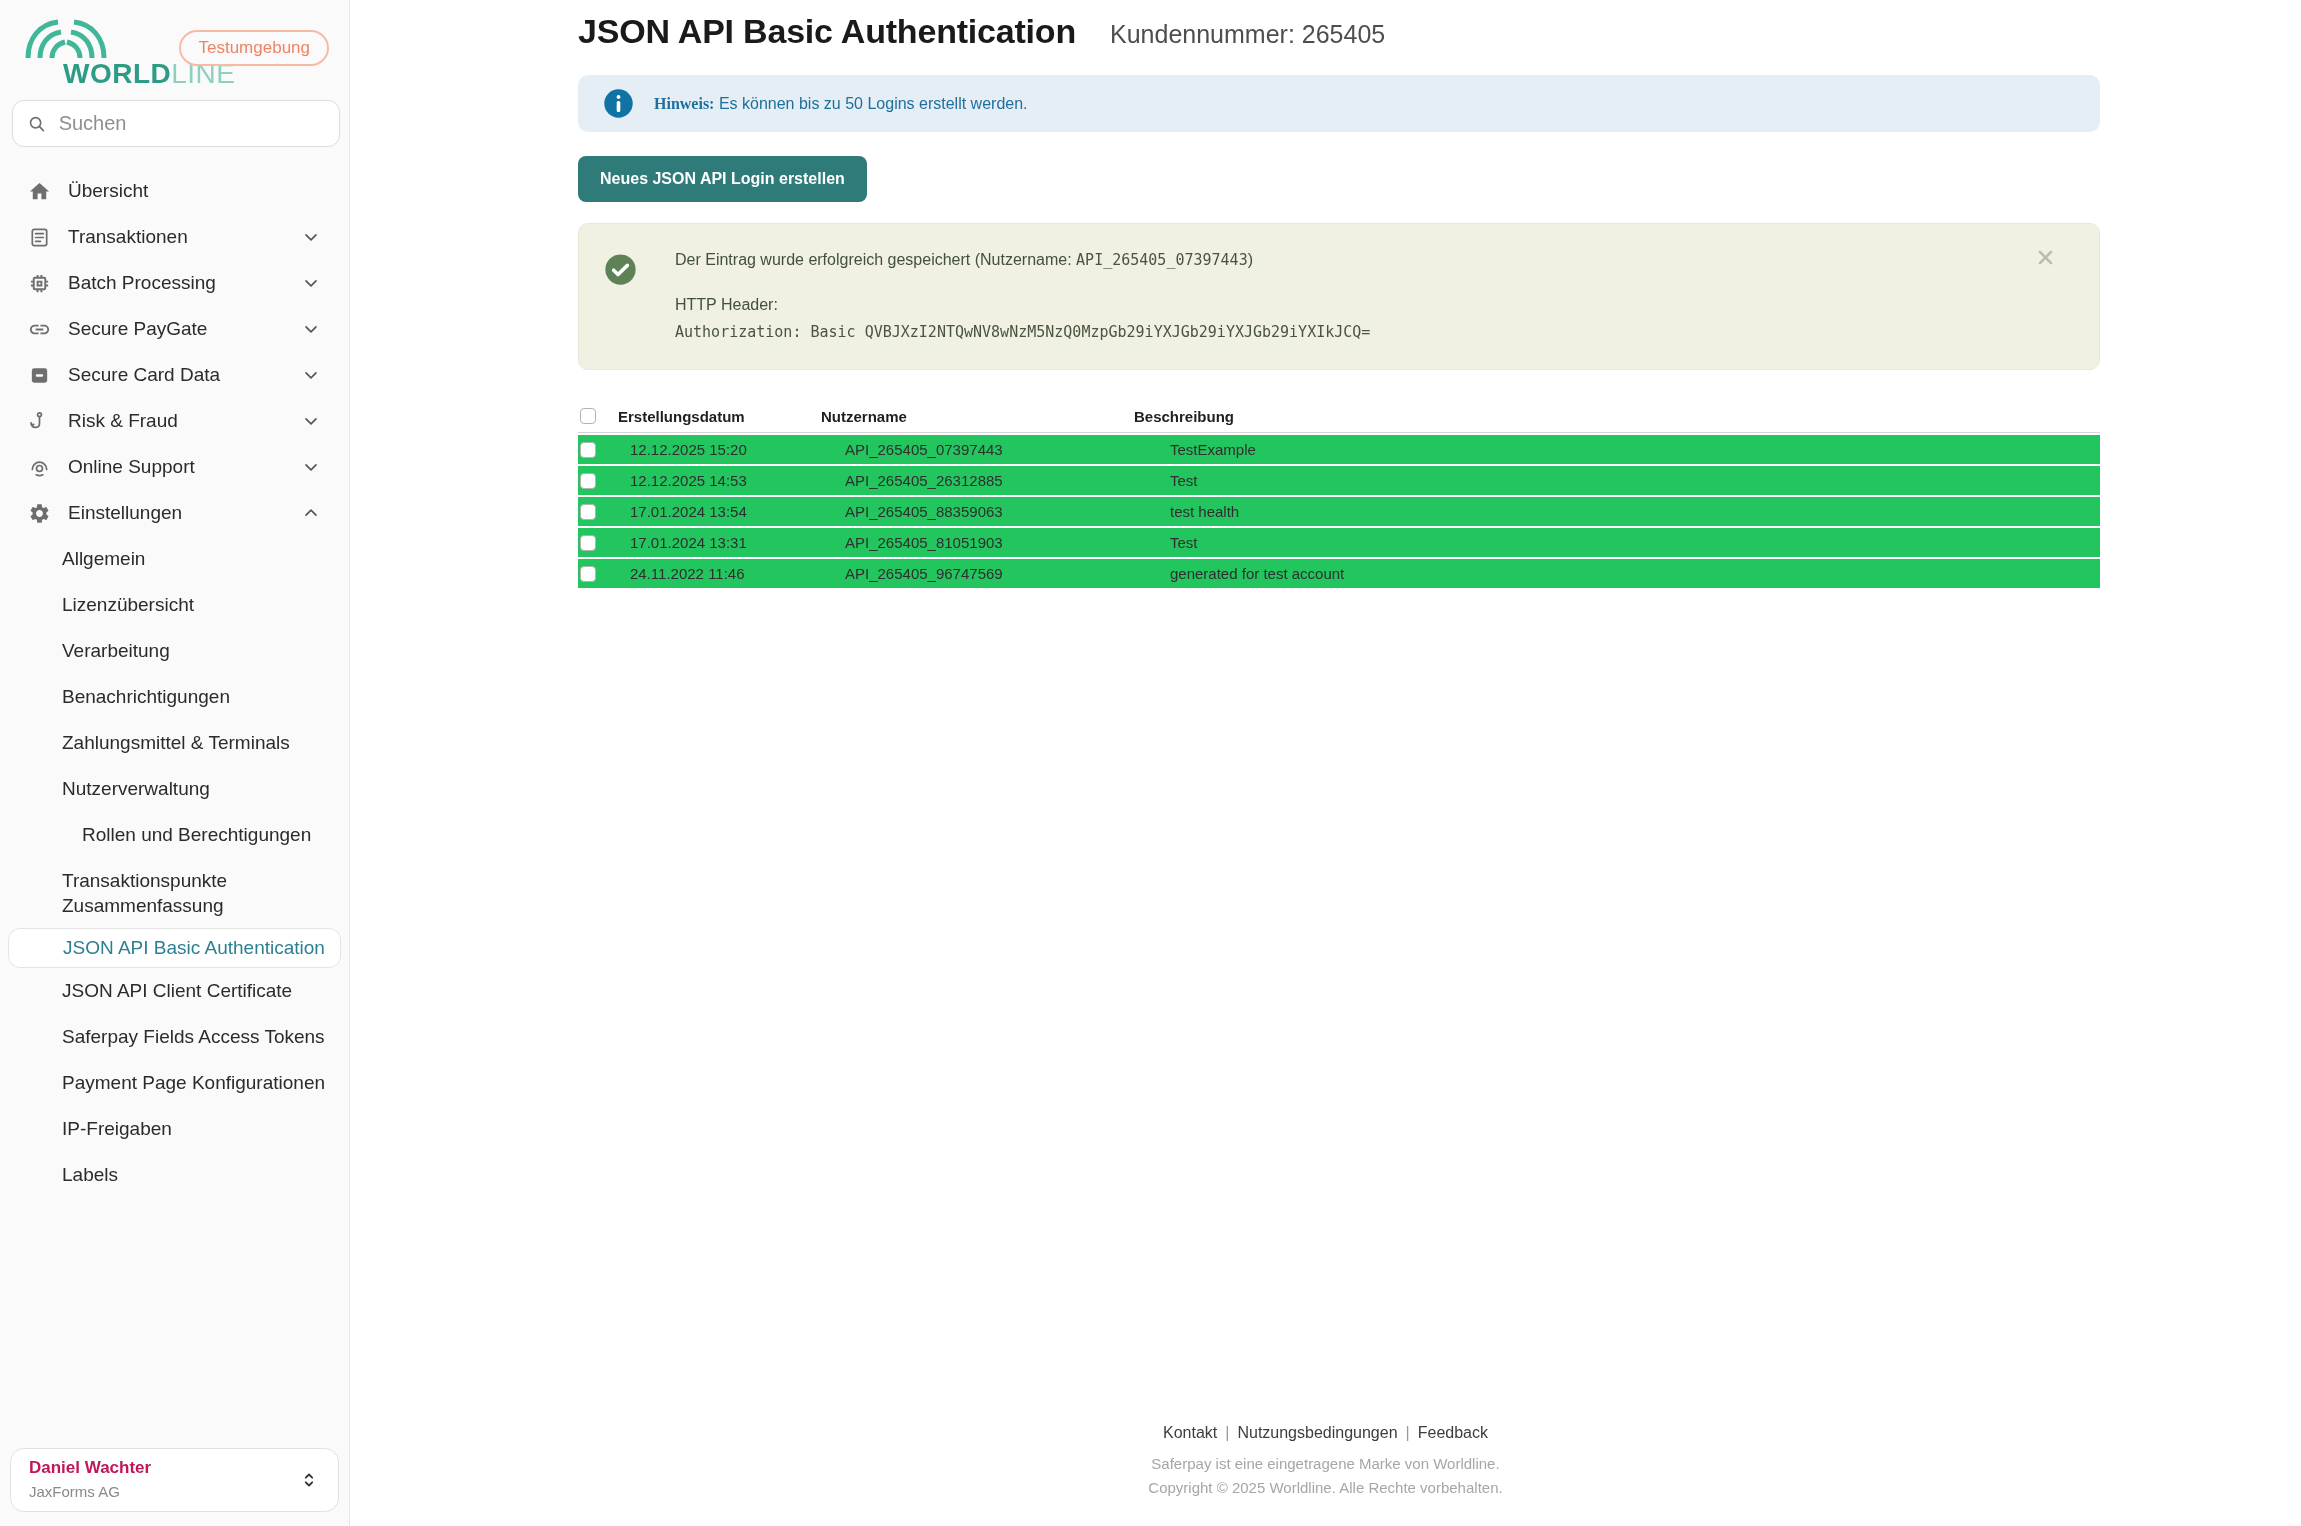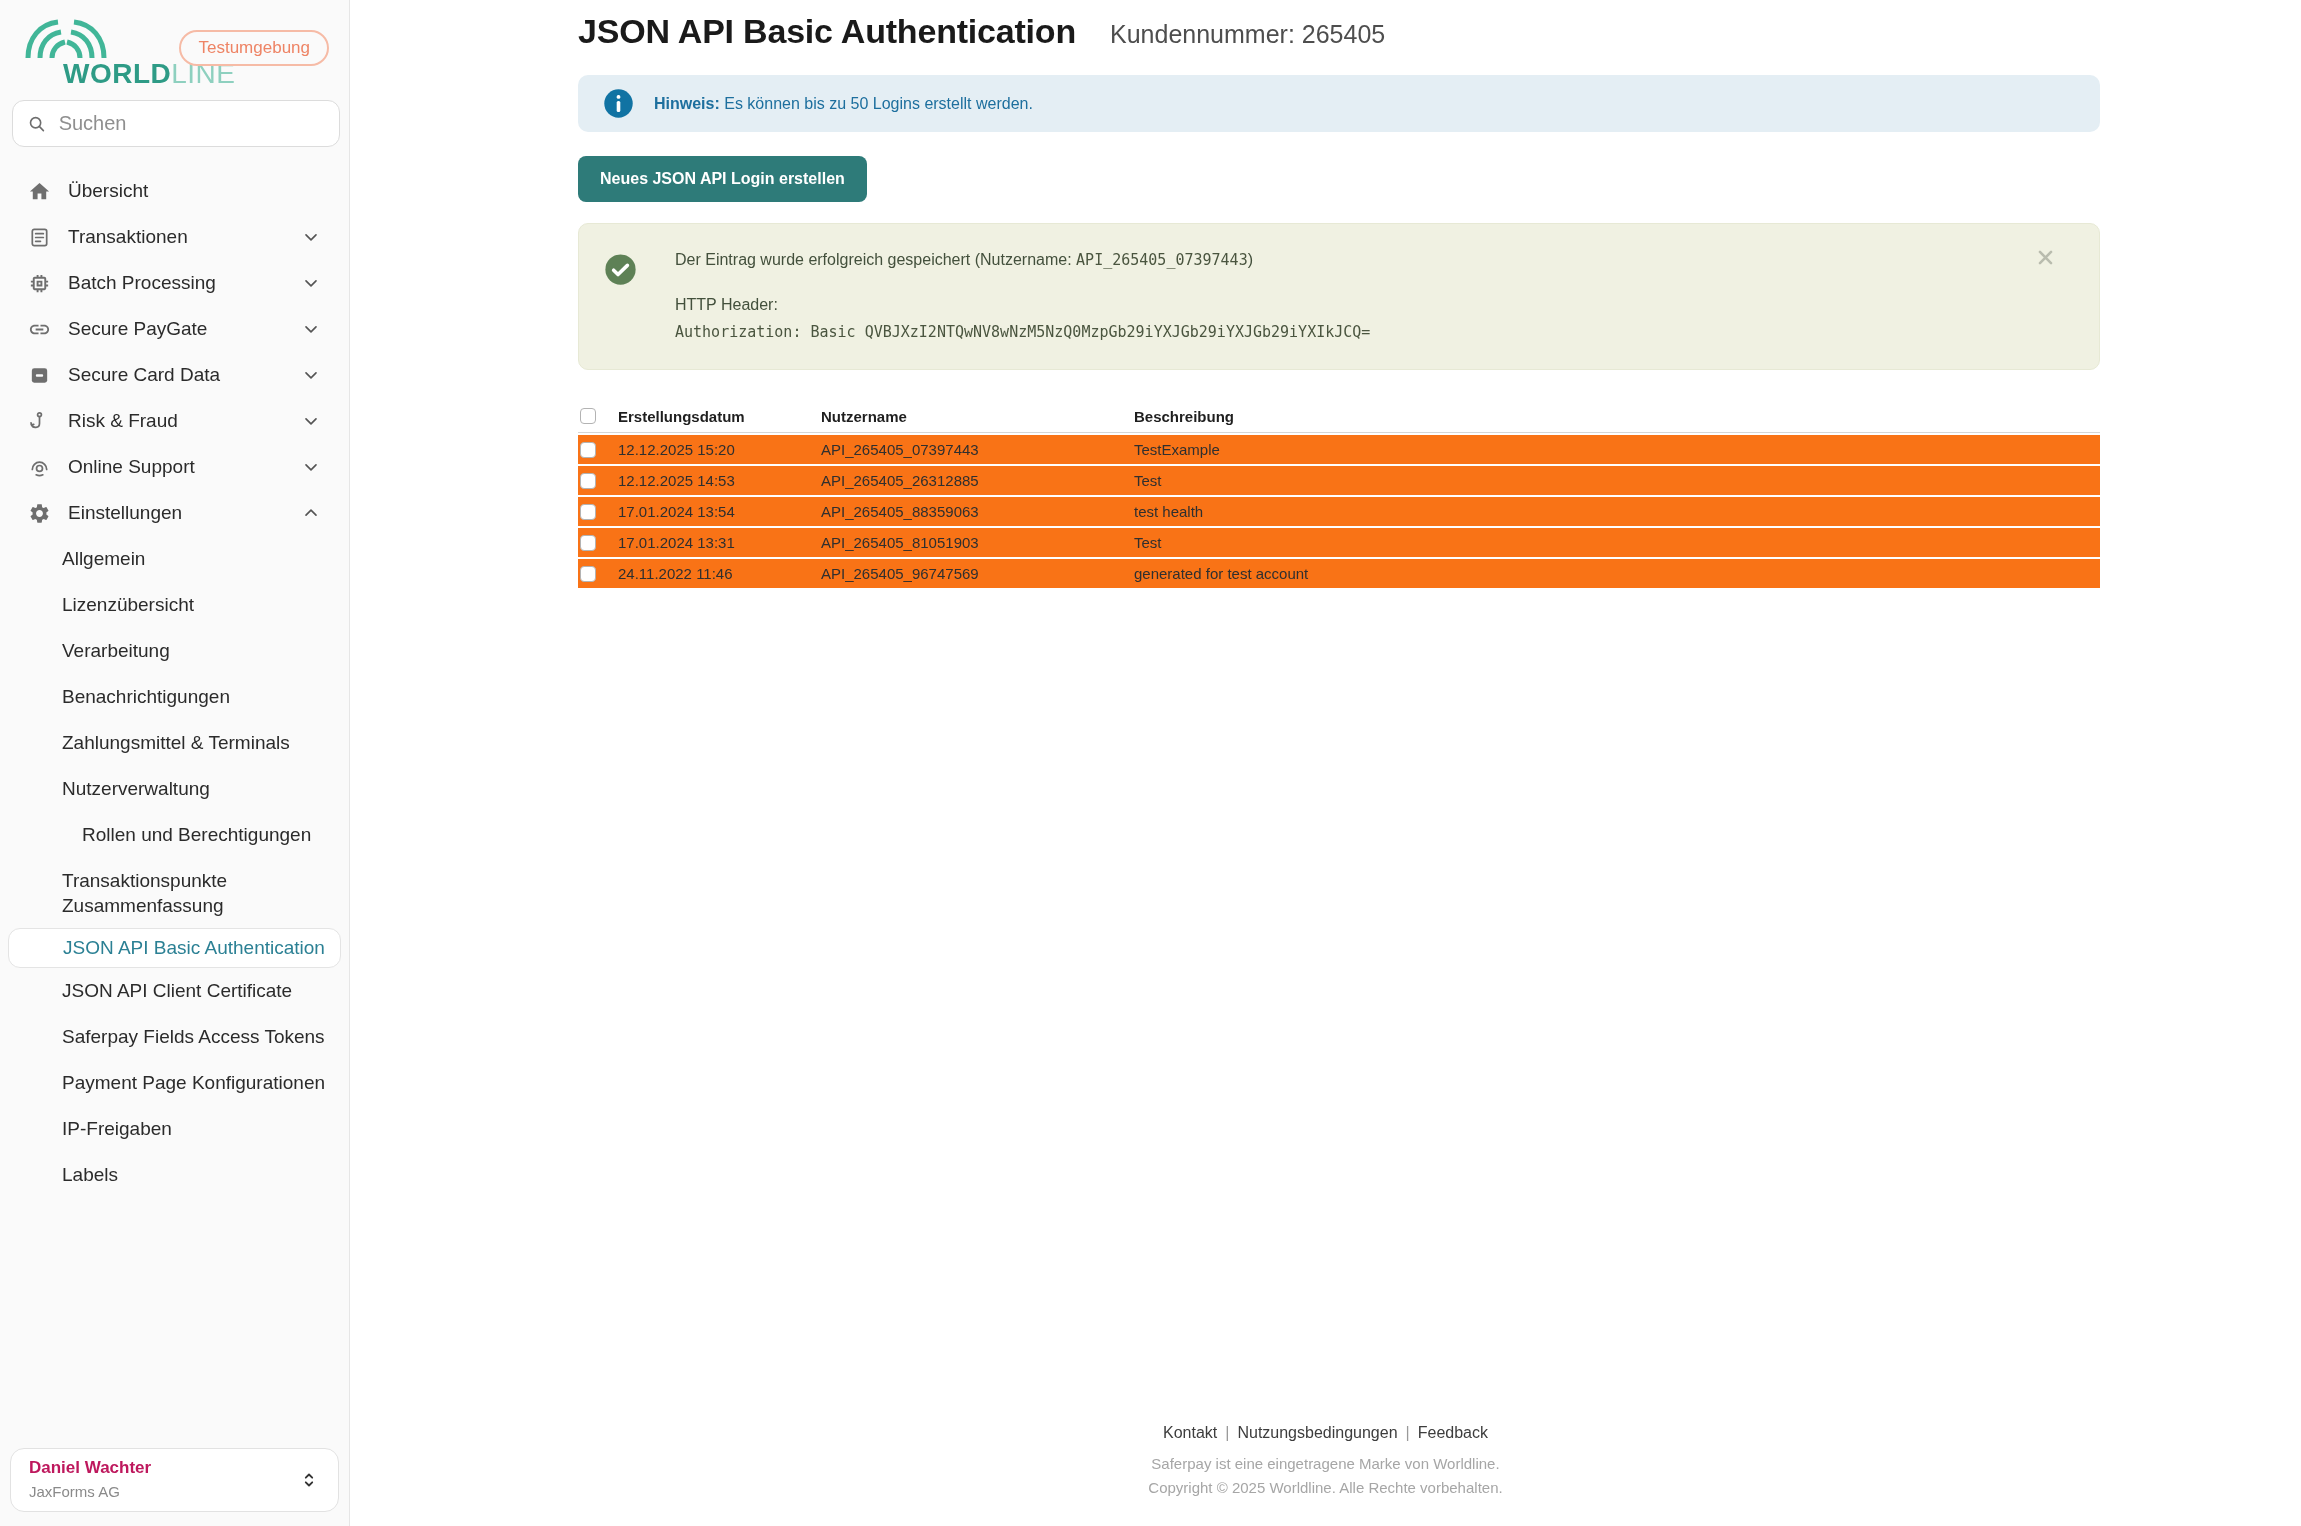--- a/index.html
+++ b/index.html
@@ -50,42 +50,42 @@
   .main { position: absolute; left: 350px; top: 0; width: 1951px; height: 1526px; background: #fff; }
   .content { position: absolute; left: 228px; top: 0; width: 1522px; }
   .title-row { margin-top: 12px; display: flex; align-items: baseline; gap: 34px; }
   h1 { font-size: 34px; font-weight: 700; color: #1a1a1a; letter-spacing: -0.2px; }
   .customer { font-size: 25px; color: #4e4e4e; }
 
   .info-banner { margin-top: 24px; background: #e4eef4; border-radius: 10px; height: 57px;
     display: flex; align-items: center; padding: 0 25px; gap: 20px; }
   .info-icon { width: 31px; height: 31px; flex: 0 0 auto; display: flex; }
   .info-text { font-size: 16px; color: #1d6f9e; }
-  .info-text b { font-weight: 700; }
+  .info-text b { font-weight: 700; font-family: Liberation Serif, serif; }
 
   .create-btn { margin-top: 24px; background: #2e7b79; color: #fff; font-weight: 700;
     font-size: 16px; border: none; border-radius: 8px; padding: 14px 22px;
     font-family: "Liberation Sans", sans-serif; cursor: pointer; }
 
   .success-box { margin-top: 21px; background: #f0f1e2; border: 1px solid #e7e9d5;
     border-radius: 10px; position: relative; padding: 27px 60px 28px 25px;
     display: flex; gap: 38px; color: #43503c; font-size: 16px; }
   .success-icon { width: 33px; height: 33px; flex: 0 0 auto; display: flex; margin-top: 2px; }
   .mono { font-family: "DejaVu Sans Mono", monospace; font-size: 15px; color: #4a553f; }
   .http-label { margin-top: 27px; }
   .auth-line { margin-top: 9px; }
   .close-x { position: absolute; top: 24px; right: 44px; width: 19px; height: 19px;
     color: #b9bcae; cursor: pointer; display: flex; }
 
   
   .table { margin-top: 30px; }
   .t-grid { display: grid; grid-template-columns: 40px 203px 313px 1fr; align-items: center; }
   .t-head { height: 33px; border-bottom: 1px solid #d6d6d6; font-weight: 700;
     font-size: 15px; color: #1f1f1f; }
-  .t-row { height: 29px; background: #f97316; margin-top: 2px; font-size: 15px; color: #2f2f2f; }
+  .t-row { height: 29px; background: #22c55e; margin-top: 2px; font-size: 15px; color: #2f2f2f; gap: 12px; }
   .cbx { width: 16px; height: 16px; border: 1.5px solid #b3b3b3; border-radius: 4px;
     background: #fff; margin-left: 2px; cursor: pointer; }
 
   
   .footer { position: absolute; bottom: 26px; left: 0; width: 100%; text-align: center; }
   .footer-links { font-size: 16px; color: #3d3d3d; }
   .footer-links a { color: #3d3d3d; text-decoration: none; cursor: pointer; }
   .footer-sep { color: #9a9a9a; margin: 0 8px; }
   .footer-small { font-size: 15px; color: #a6a6a6; line-height: 24px; margin-top: 10px; }
 </style>

